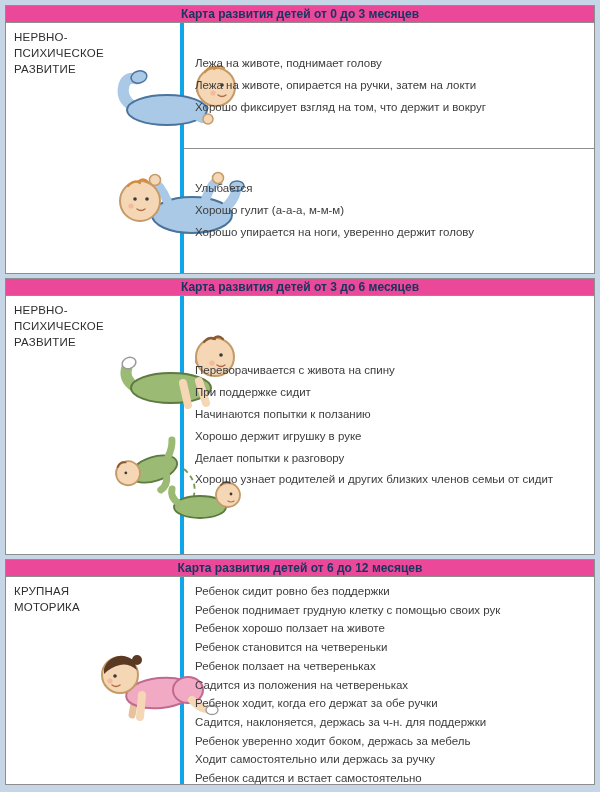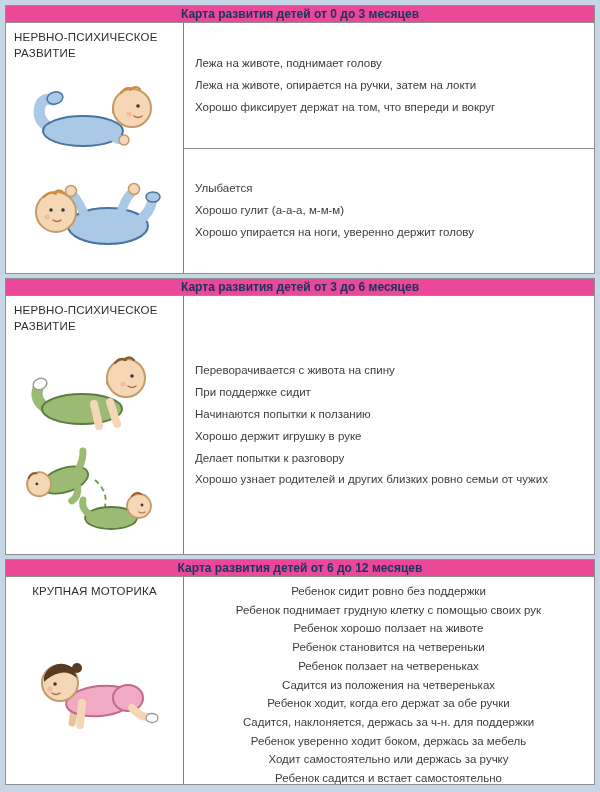--- a/index.html
+++ b/index.html
@@ -14,26 +14,26 @@
     height:18px; box-sizing:border-box; line-height:17px;
     background:#ec4899; border:1px solid #8e8e8e;
     text-align:center; font-weight:bold; font-size:12px; color:#1a3560;
   }
   .section-body {
     display:flex; background:#ffffff;
     border:1px solid #8e8e8e; border-top:none; box-sizing:border-box;
   }
   .sec1 .section-body { height:251px; }
   .sec2 .section-body { height:259px; }
-  .sec3 .section-body { height:208px;text-align:center; }
+  .sec3 .section-body { height:208px; }
   .left-col {
     width:178px; box-sizing:border-box; flex:0 0 178px;
-    border-right:1px solid #0ea5e9;
+    border-right:4px solid #0ea5e9;
     padding:6px 8px 4px 8px;
-    display:flex; flex-direction:column;
+    display:flex; 
   }
   .column-title { font-size:11.5px; color:#2e2e2e; line-height:1.4; letter-spacing:0.2px; }
   .illustrations {
     flex:1; display:flex; flex-direction:column;
     justify-content:space-evenly; align-items:center;
   }
   .right-col { flex:1; display:flex; flex-direction:column; min-width:0; }
   .text-block {
     box-sizing:border-box; padding:5px 12px 5px 11px;
     display:flex; flex-direction:column; justify-content:center;
@@ -88,21 +88,21 @@
             <path d="M33 56 q4 3 8 0" stroke="#b06a4a" stroke-width="1.4" fill="none" stroke-linecap="round"></path>
             <circle cx="27" cy="53" r="2.6" fill="#f0b193" opacity="0.75"></circle>
           </svg>
 
         </div>
       </div>
       <div class="right-col">
         <div class="text-block block-a">
             <div class="line">Лежа на животе, поднимает голову</div>
             <div class="line">Лежа на животе, опирается на ручки, затем на локти</div>
-            <div class="line">Хорошо фиксирует держат на том, что впереди и вокруг</div>
+            <div class="line">Хорошо фиксирует взгляд на том, что держит и вокруг</div>
           </div>
         <div class="text-block block-b">
             <div class="line">Улыбается</div>
             <div class="line">Хорошо гулит (а-а-а, м-м-м)</div>
             <div class="line">Хорошо упирается на ноги, уверенно держит голову</div>
           </div>
       </div>
     </div>
   </div>
 
@@ -150,21 +150,21 @@
 
         </div>
       </div>
       <div class="right-col">
         <div class="text-block block-b">
             <div class="line">Переворачивается с живота на спину</div>
             <div class="line">При поддержке сидит</div>
             <div class="line">Начинаются попытки к ползанию</div>
             <div class="line">Хорошо держит игрушку в руке</div>
             <div class="line">Делает попытки к разговору</div>
-            <div class="line">Хорошо узнает родителей и других близких ровно семьи от чужих</div>
+            <div class="line">Хорошо узнает родителей и других близких членов семьи от сидит</div>
           </div>
       </div>
     </div>
   </div>
 
   <div class="section sec3">
     <div class="section-header">Карта развития детей от 6 до 12 месяцев</div>
     <div class="section-body">
       <div class="left-col">
         <div class="column-title">КРУПНАЯ МОТОРИКА</div>

